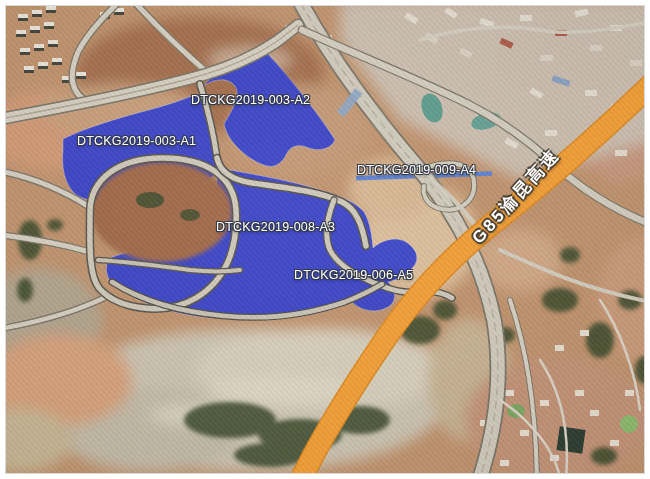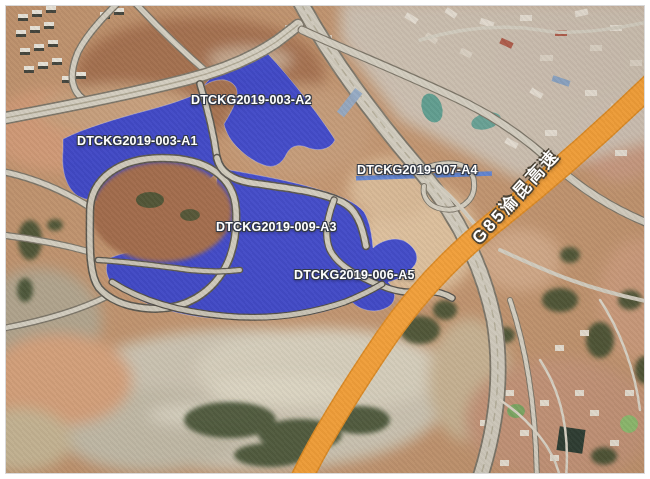--- a/index.html
+++ b/index.html
@@ -6,21 +6,21 @@
   #stage{position:relative;width:650px;height:479px;background:#ffffff;overflow:hidden;
          font-family:"Liberation Sans","DejaVu Sans",sans-serif;}
   #map{position:absolute;left:6px;top:6px;width:638px;height:467px;overflow:hidden;
        box-shadow:0 0 0 1px #d9d9d9;}
   #map svg{display:block;}
   
   #map::after{content:"";position:absolute;inset:0;pointer-events:none;
     background:
       repeating-linear-gradient(48deg, rgba(255,255,255,.025) 0 2px, rgba(0,0,0,.03) 2px 4px),
       radial-gradient(ellipse at 45% 40%, rgba(255,255,255,.04), rgba(0,0,0,.05));}
-  .plabel{position:absolute;color:#fff;font-weight:bold;font-size:12.5px;letter-spacing:.2px;
+  .plabel{position:absolute;color:#fff;font-weight:normal;font-size:12.5px;letter-spacing:.2px;
     white-space:nowrap;z-index:5;
     text-shadow:-1px -1px 0 #333a46,1px -1px 0 #333a46,-1px 1px 0 #333a46,1px 1px 0 #333a46,0 2px 3px rgba(0,0,0,.45);}
   .hwy-label{position:absolute;left:516px;top:196px;z-index:6;color:#fff;font-weight:bold;
     font-size:17px;letter-spacing:3px;white-space:nowrap;
     transform:translate(-50%,-50%) rotate(-48deg);
     text-shadow:-1.5px -1.5px 0 #4a4336,1.5px -1.5px 0 #4a4336,-1.5px 1.5px 0 #4a4336,1.5px 1.5px 0 #4a4336,0 2px 4px rgba(0,0,0,.5);}
 </style>
 </head>
 <body>
 
@@ -265,17 +265,17 @@
 
       <g fill="none" stroke-linecap="round">
         <path d="M664,72 C610,125 548,180 492,224 C450,258 416,294 386,338 C354,385 320,438 298,486" stroke="#de8a22" stroke-width="23"></path>
         <path d="M664,72 C610,125 548,180 492,224 C450,258 416,294 386,338 C354,385 320,438 298,486" stroke="#f5a037" stroke-width="20"></path>
       </g>
     </svg>
   </div>
 
   <div class="plabel" style="left:71px;top:134px;margin-left:6px;">DTCKG2019-003-A1</div>
   <div class="plabel" style="left:191px;top:93px;">DTCKG2019-003-A2</div>
-  <div class="plabel" style="left:216px;top:220px;">DTCKG2019-009-A3</div>
-  <div class="plabel" style="left:357px;top:163px;">DTCKG2019-007-A4</div>
+  <div class="plabel" style="left:216px;top:220px;">DTCKG2019-008-A3</div>
+  <div class="plabel" style="left:357px;top:163px;">DTCKG2019-009-A4</div>
   <div class="plabel" style="left:294px;top:268px;">DTCKG2019-006-A5</div>
   <div class="hwy-label">G85渝昆高速</div>
 </div>
 
 </body></html>

